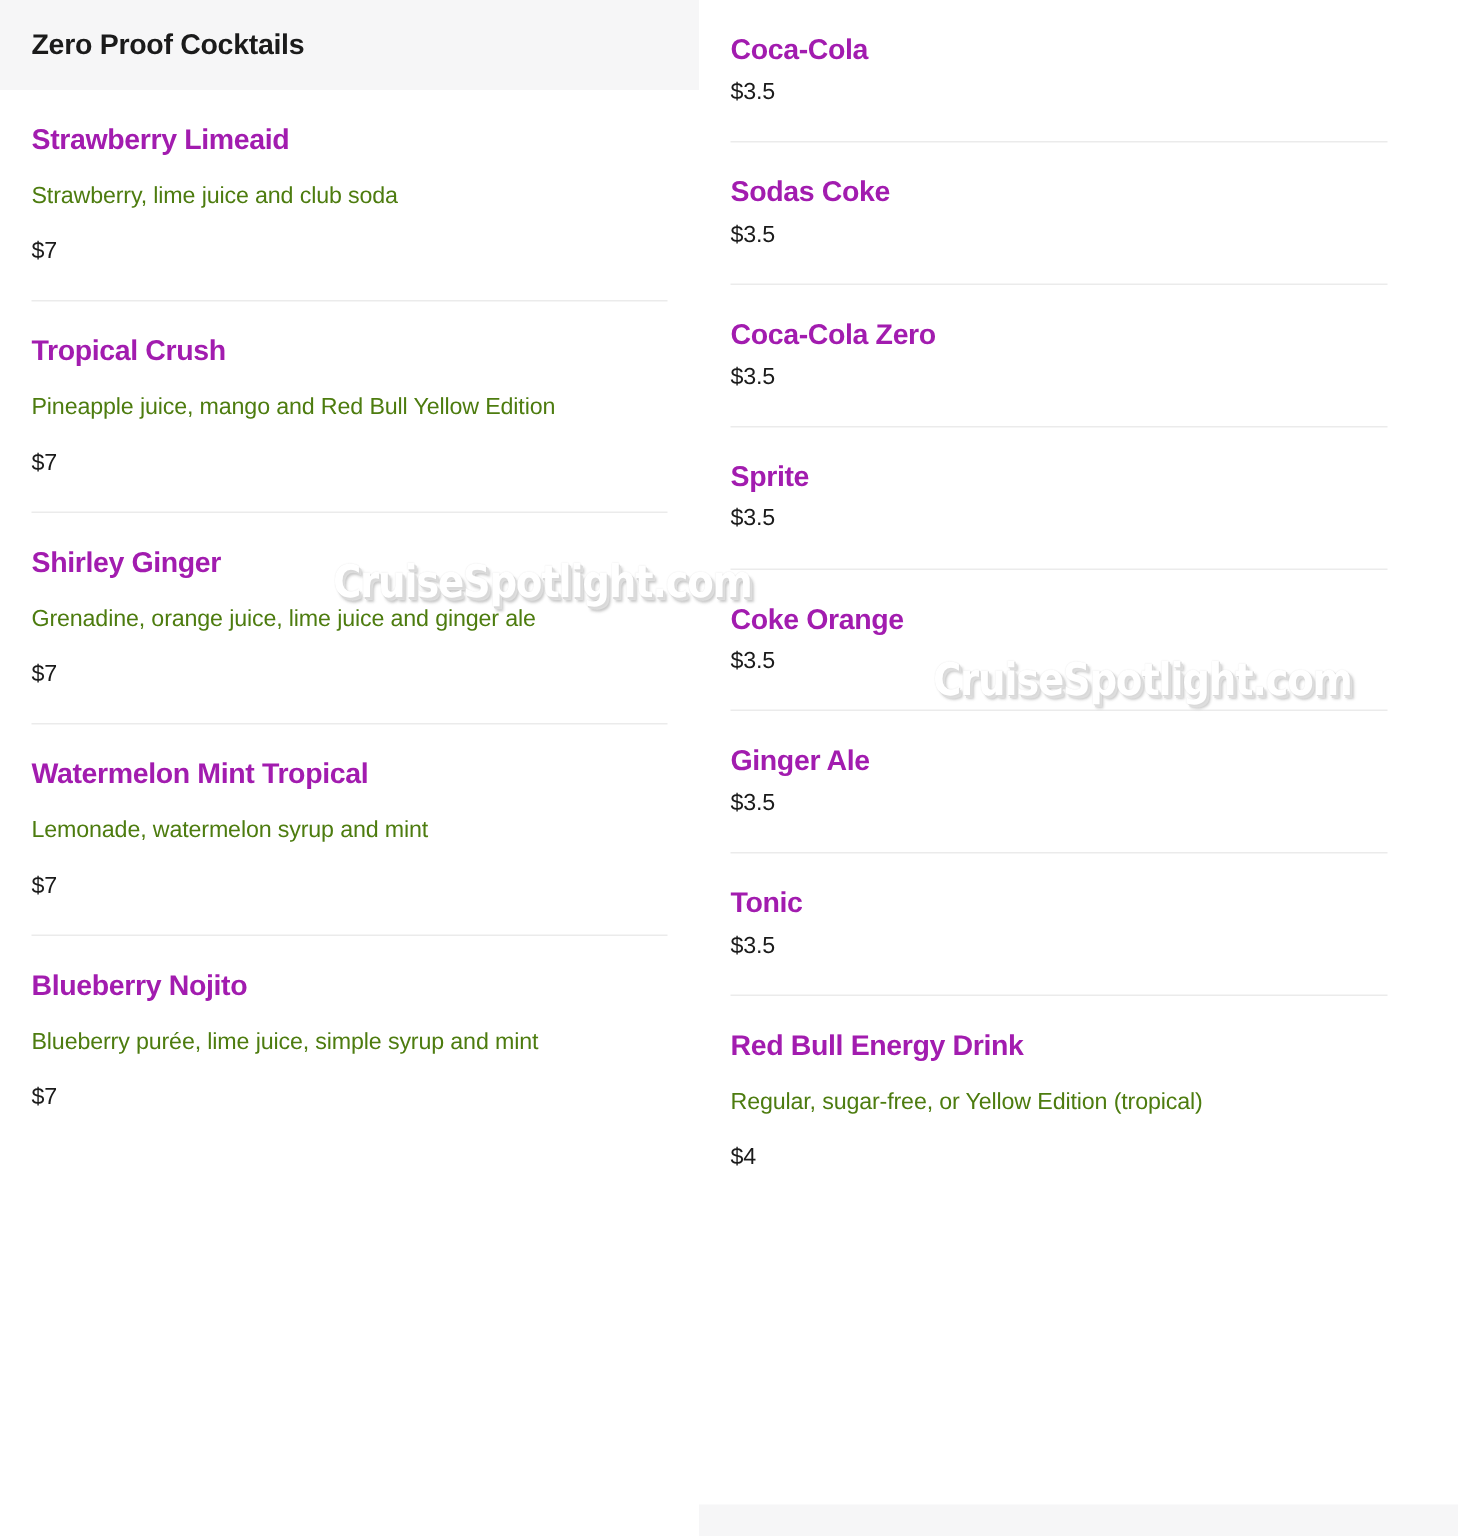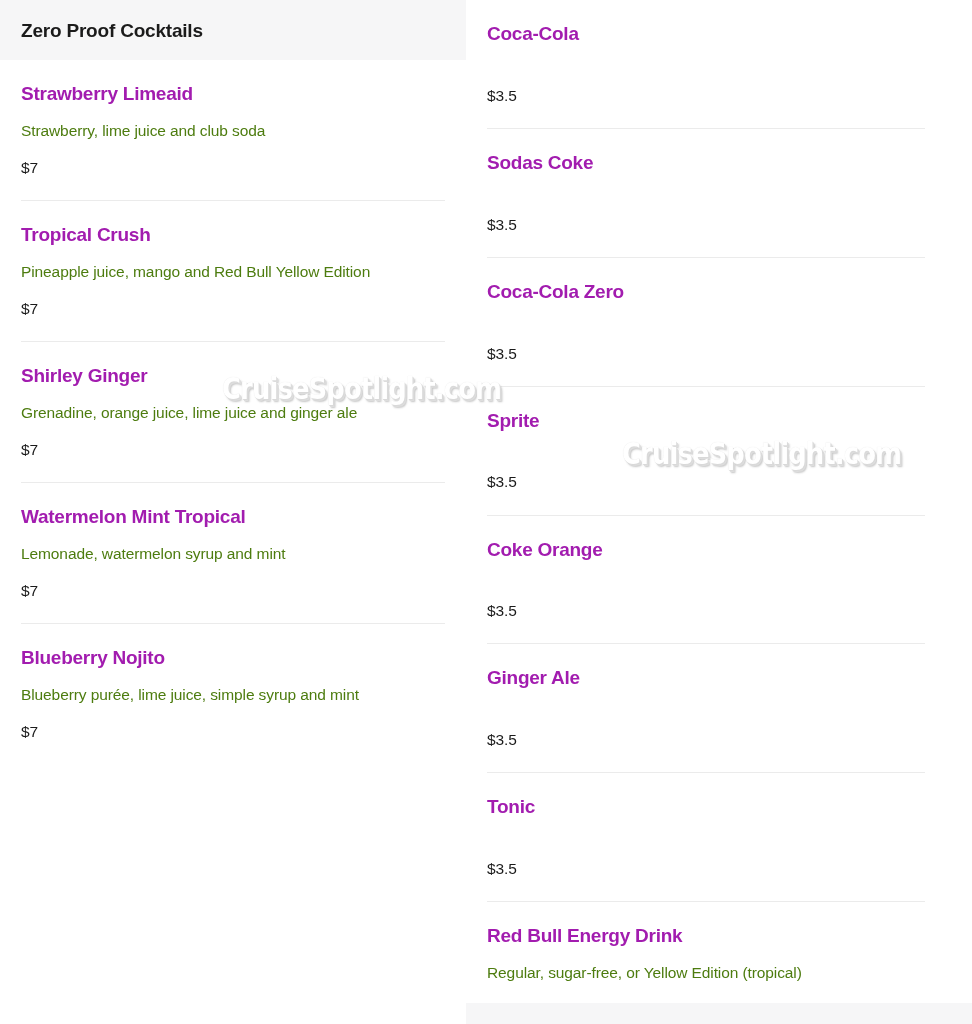--- a/index.html
+++ b/index.html
@@ -104,21 +104,21 @@
 
   .item-price {
     font-size: 15.5px;
     font-weight: normal;
     color: #1b1b1b;
     letter-spacing: -0.1px;
     line-height: 1.3;
     margin-top: 17px;
   }
   .menu-item.no-desc .item-price {
-    margin-top: 40px;
+    margin-top: 6px;
   }
 
   
   .right-footer-strip {
     position: absolute;
     left: 0;
     right: 0;
     bottom: 0;
     height: 21px;
     background: #f6f6f7;

